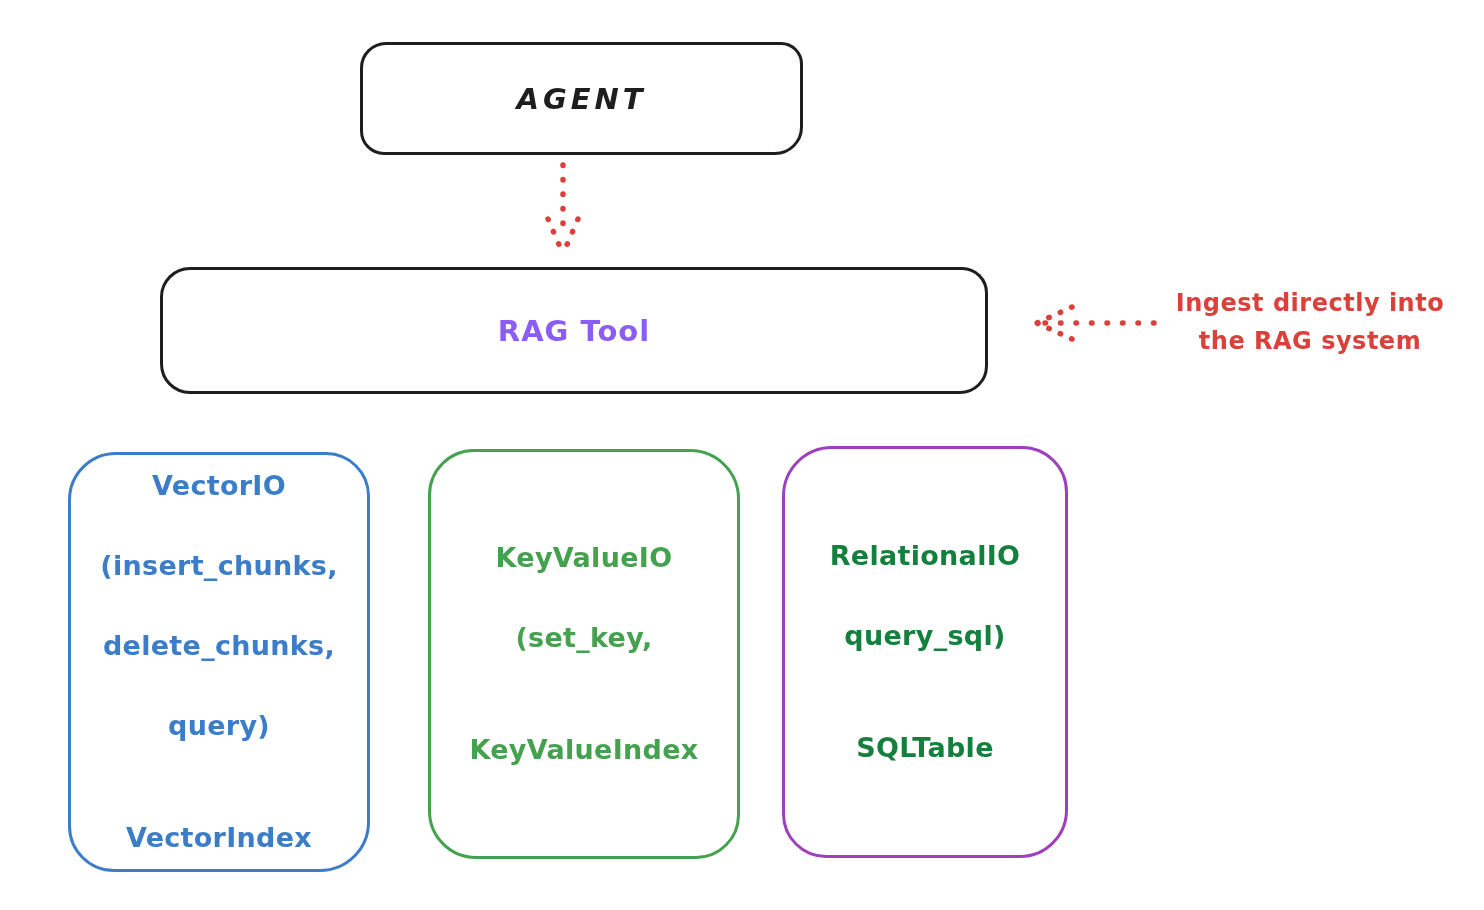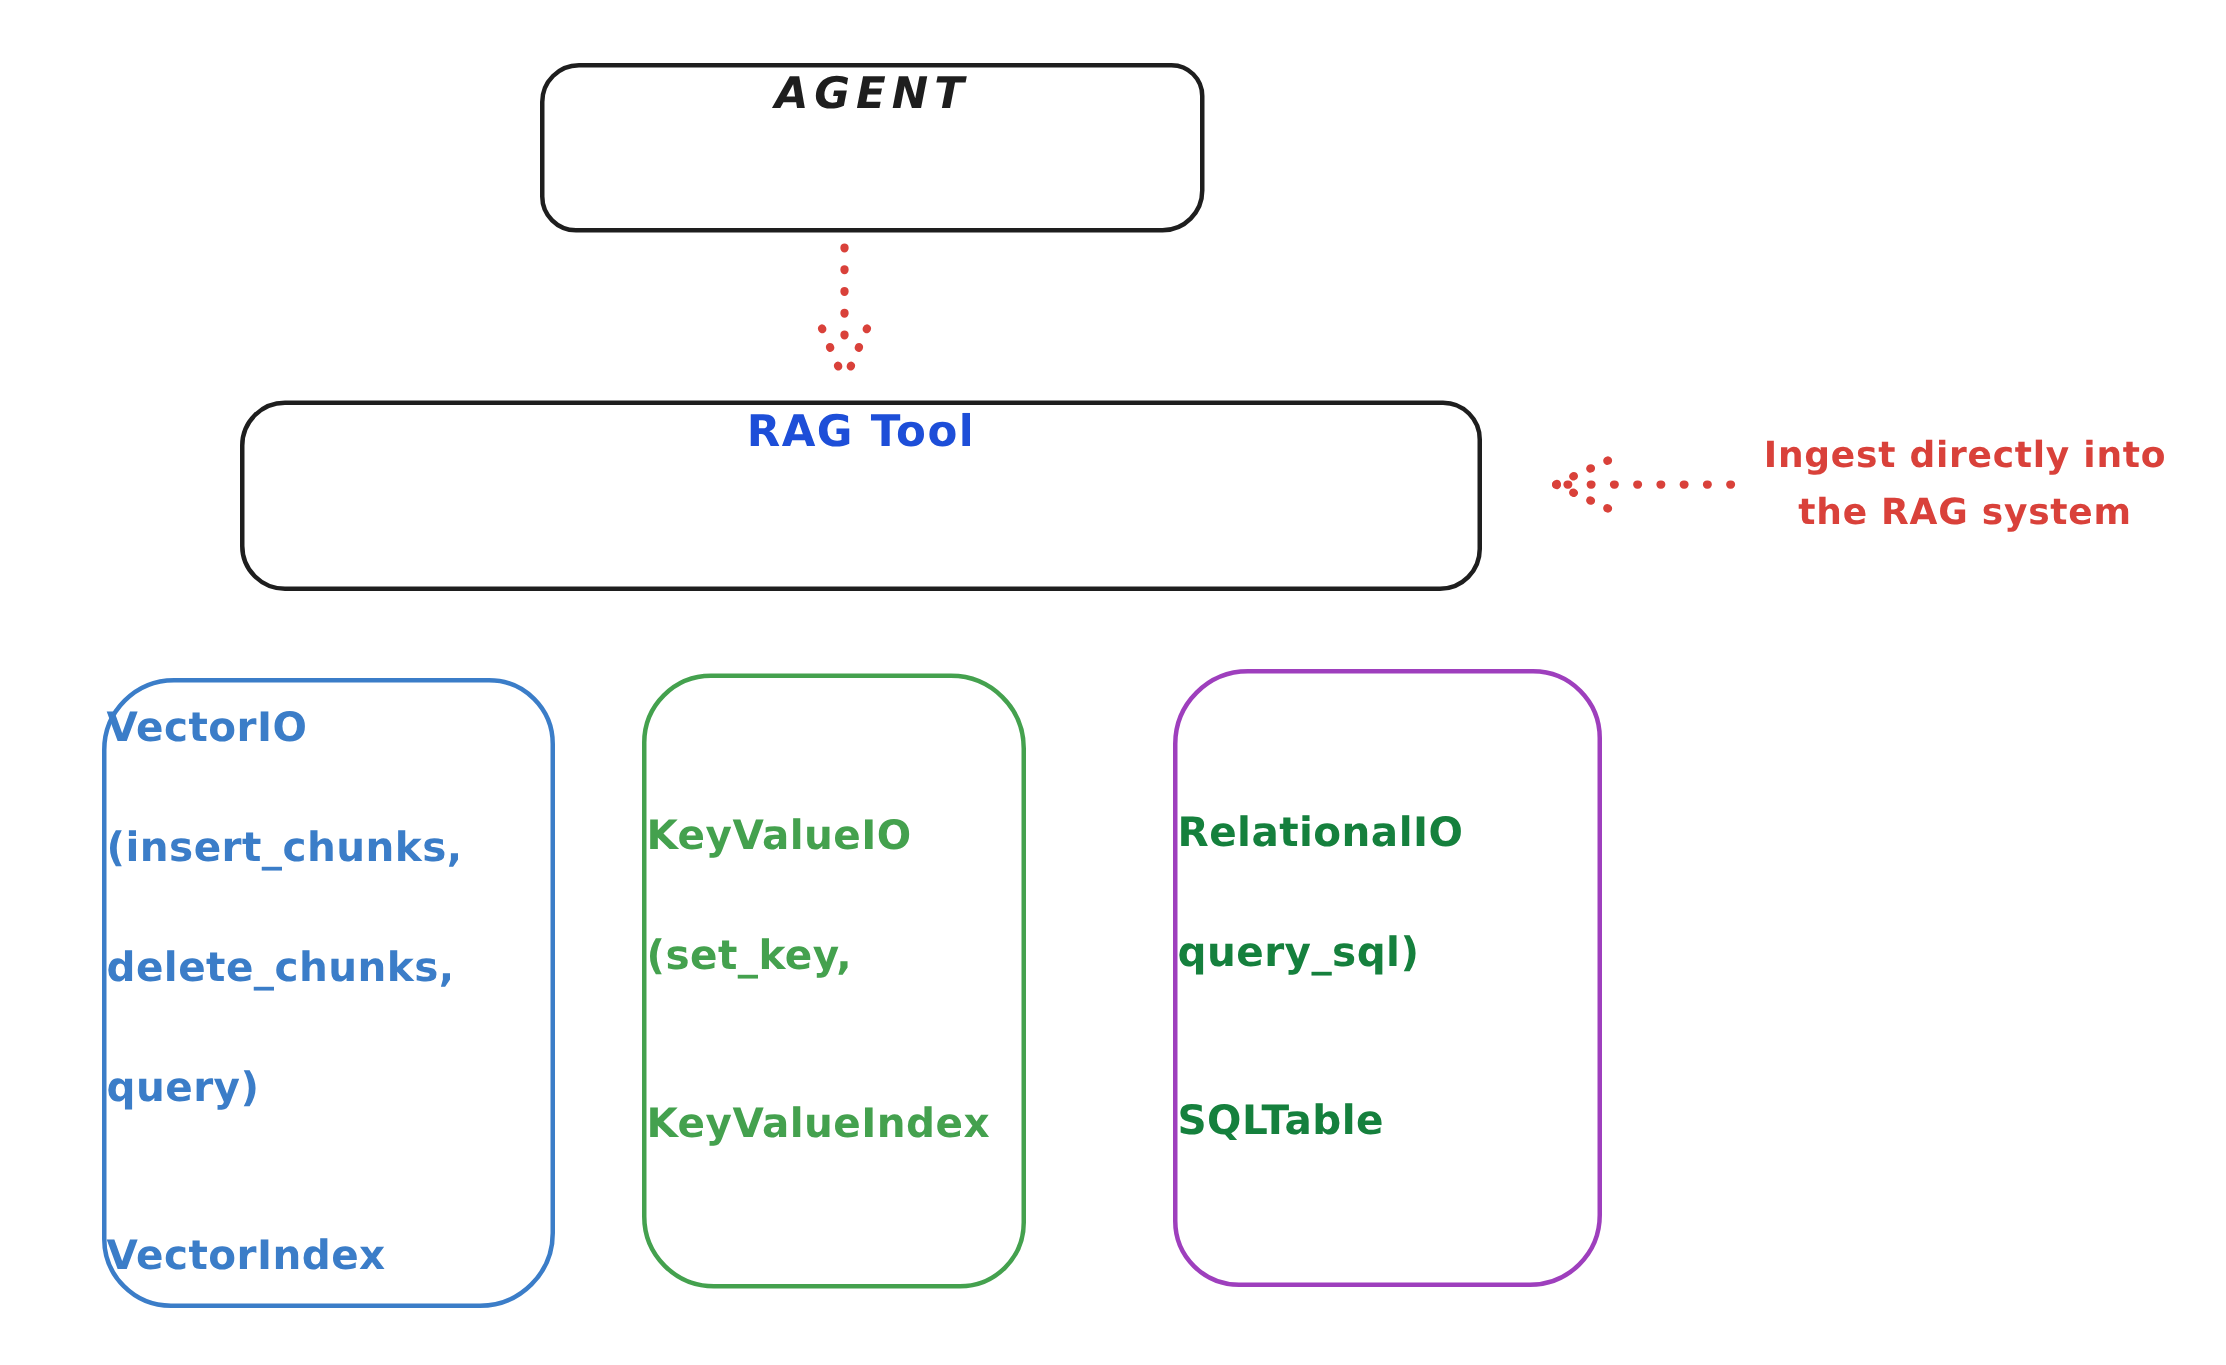--- a/index.html
+++ b/index.html
@@ -13,21 +13,21 @@
     width: 1484px;
     height: 910px;
     background: #ffffff;
     overflow: hidden;
   }
   .node {
     position: absolute;
     box-sizing: border-box;
     background: #ffffff;
     display: flex;
-    align-items: flex-start;
+    align-items: center;
     justify-content: center;
     text-align: center;
   }
   
   .agent-node {
     left: 360px; top: 42px;
     width: 443px; height: 113px;
     border: 3.5px solid #1e1e1e;
     border-radius: 26px 22px 28px 24px;
   }
@@ -39,21 +39,21 @@
     letter-spacing: 4px;
   }
   
   .rag-node {
     left: 160px; top: 267px;
     width: 828px; height: 127px;
     border: 3.5px solid #1e1e1e;
     border-radius: 30px 26px 28px 30px;
   }
   .rag-node .label {
-    color: #1d4ed8;
+    color: #8b5cf6;
     font-size: 29px;
     font-weight: bold;
     letter-spacing: 1px;
   }
   
   .annotation {
     position: absolute;
     left: 1136px; top: 284px;
     width: 348px;
     text-align: center;
@@ -78,21 +78,21 @@
   }
   .store-vector {
     left: 68px; top: 452px;
     width: 302px; height: 420px;
     border: 3.5px solid #3b7dc8;
     border-radius: 48px 44px 50px 46px;
     color: #3b7dc8;
   }
   .store-keyvalue {
     left: 428px; top: 449px;
-    width: 256px; height: 410px;
+    width: 312px; height: 410px;
     border: 3.5px solid #44a14e;
     border-radius: 46px 50px 44px 48px;
     color: #44a14e;
   }
   .store-relational {
     left: 782px; top: 446px;
     width: 286px; height: 412px;
     border: 3.5px solid #9e3fbd;
     border-radius: 50px 46px 48px 44px;
     color: #15803d;

